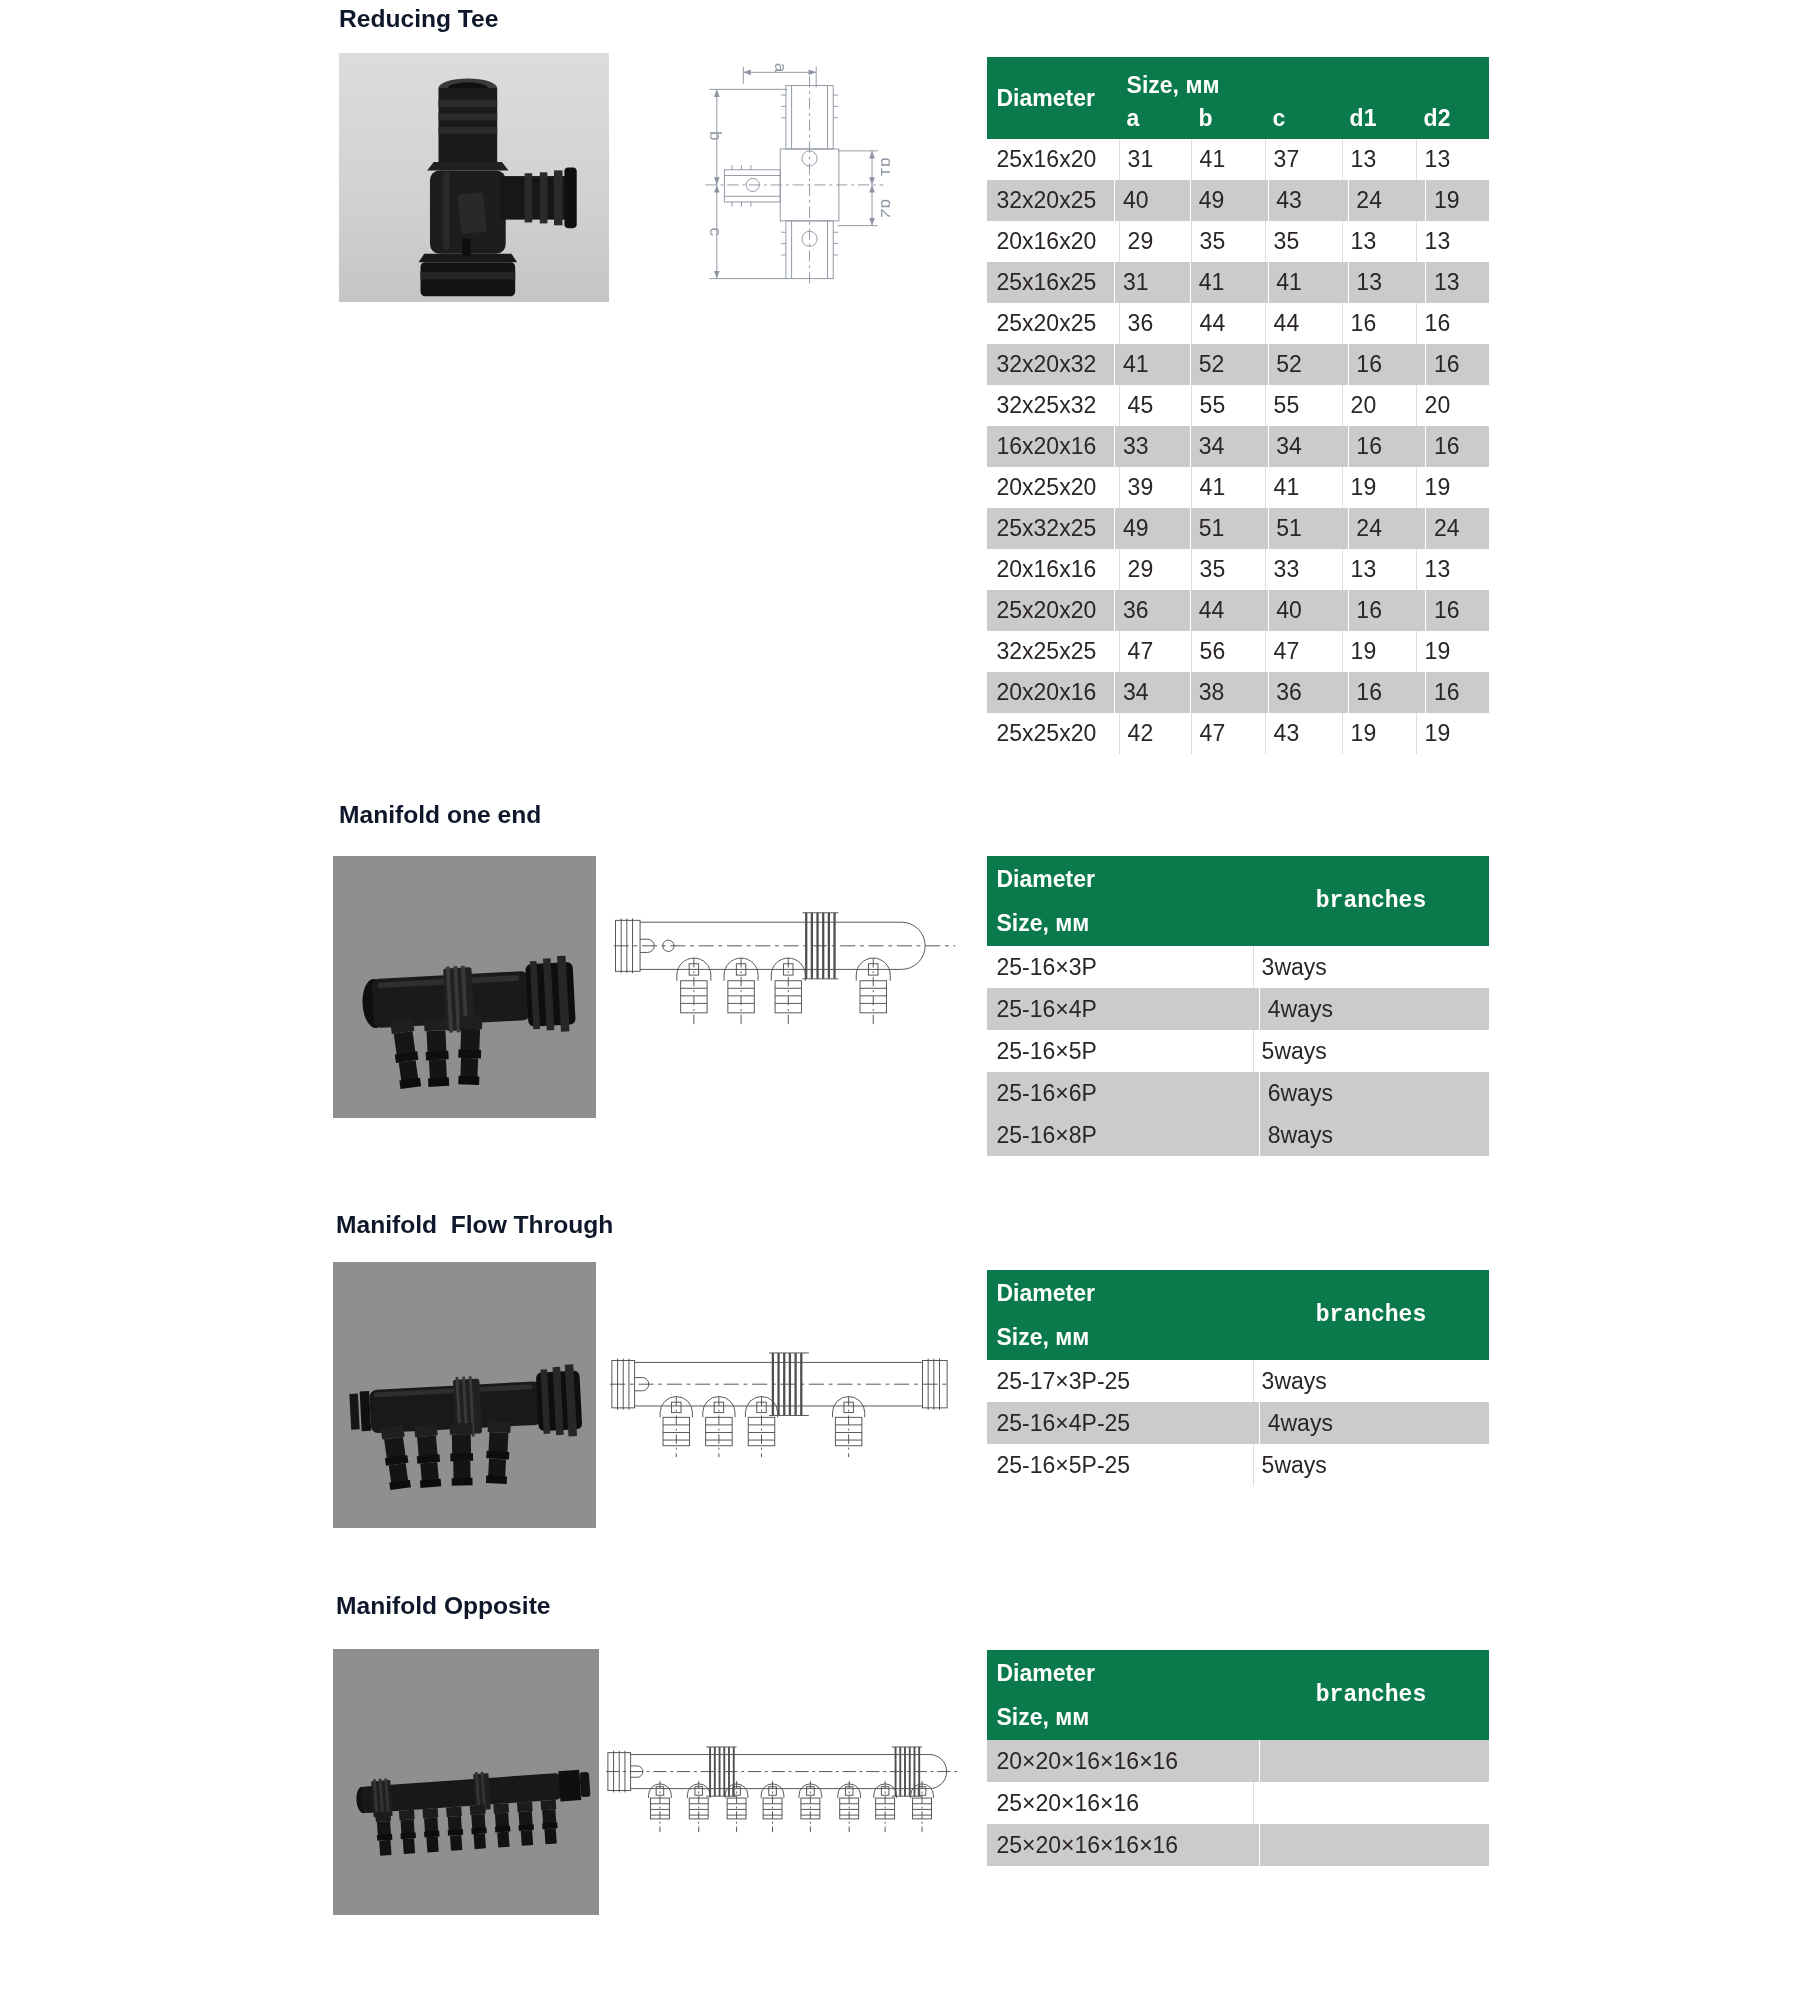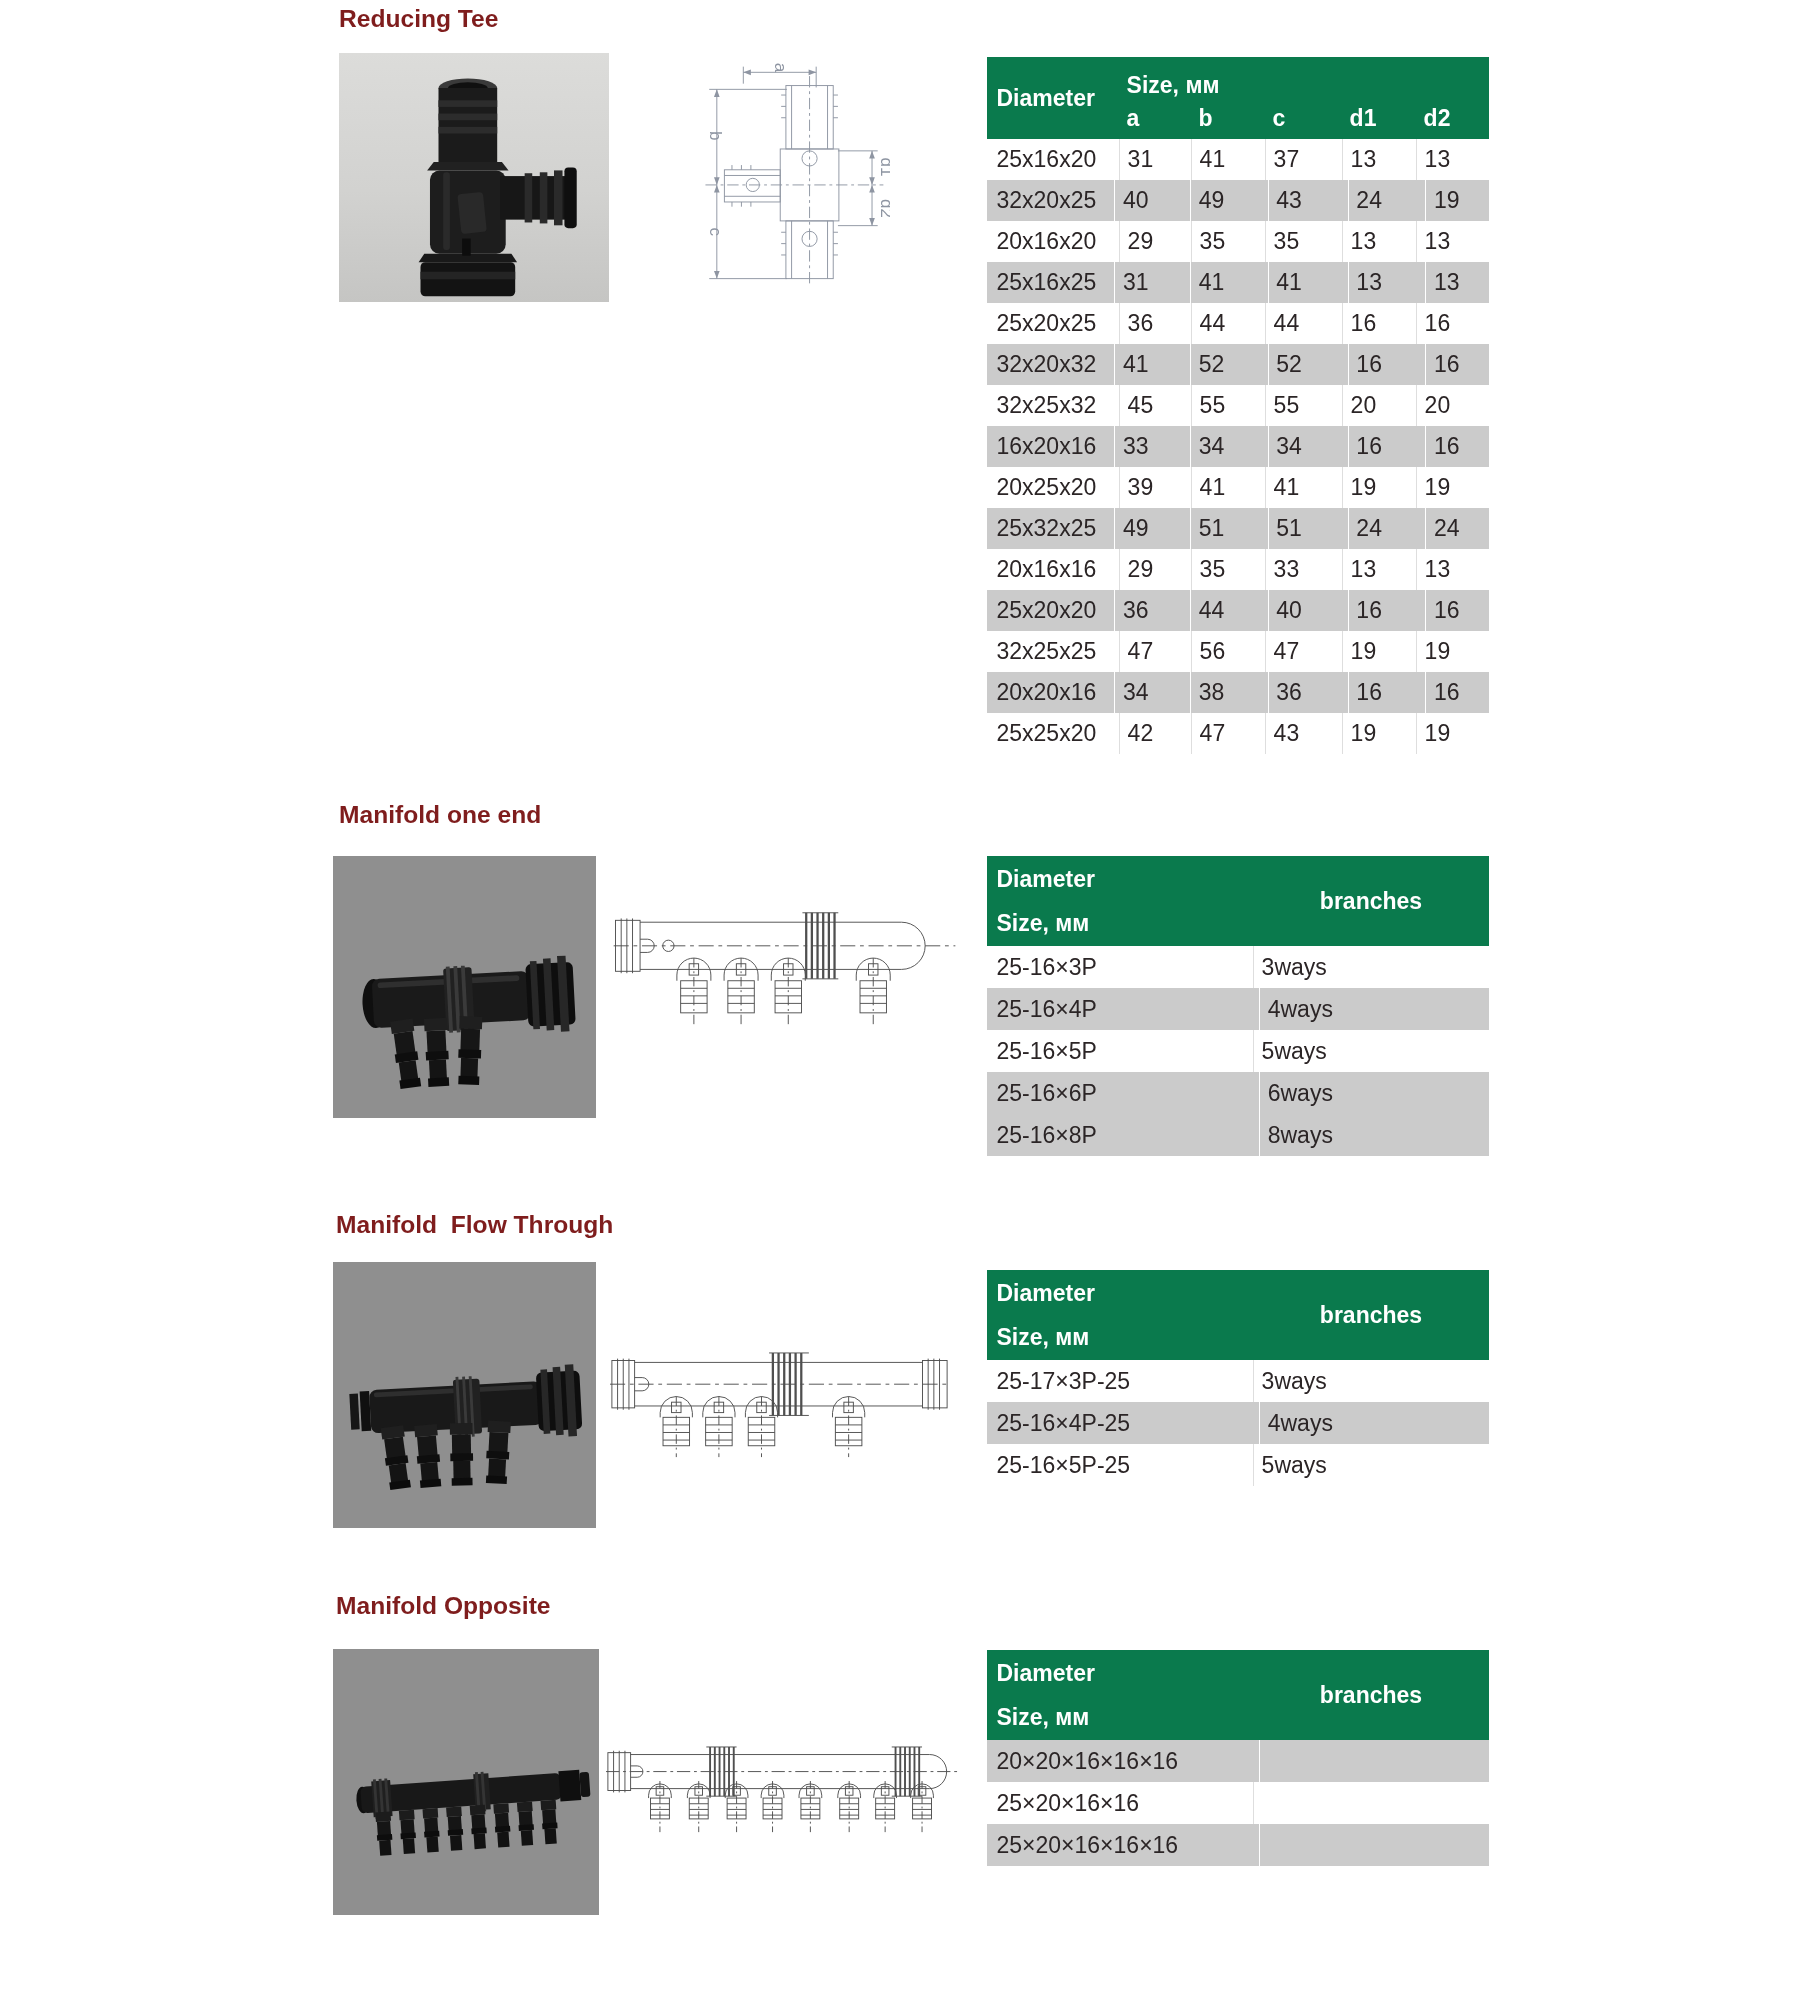--- a/index.html
+++ b/index.html
@@ -5,38 +5,38 @@
   :root{
     --green:#0a7a4d;
     --rowgray:#cbcbcb;
     --ink:#2b2526;
     --draw:#8e95a2;
     --mdraw:#4f4f4f;
   }
   html,body{margin:0;padding:0;background:#ffffff;}
   body{font-family:"Liberation Sans",sans-serif;}
   #page{position:relative;width:1817px;height:2007px;background:#ffffff;overflow:hidden;}
-  .section-title{position:absolute;font-size:24.6px;font-weight:700;color:#7f1d1d;white-space:pre;}
+  .section-title{position:absolute;font-size:24.6px;font-weight:700;color:#0f172a;white-space:pre;}
   .photo{position:absolute;}
   .photo svg{display:block;width:100%;height:100%;}
   .drawing{position:absolute;}
   .drawing svg{display:block;width:100%;height:100%;}
   .table{position:absolute;width:502px;}
   
   .thead1{display:flex;height:82px;background:var(--green);color:#fff;font-weight:700;font-size:23px;}
   .hdiam{width:132px;display:flex;align-items:center;padding-left:9.5px;box-sizing:border-box;}
   .hsize{flex:1;display:flex;flex-direction:column;}
   .hsizelabel{height:42px;display:flex;align-items:flex-end;padding-left:7.6px;box-sizing:border-box;}
   .hcols{display:flex;height:41px;}
   .hc{display:flex;align-items:center;padding-left:7.6px;box-sizing:border-box;}
   .hc1{width:72px}.hc2{width:74px}.hc3{width:77px}.hc4{width:74px}.hc5{width:73px}
   
   .thead2{display:flex;height:90px;background:var(--green);color:#fff;font-weight:700;font-size:23px;}
   .hds{width:266px;box-sizing:border-box;padding:9.5px 0 9.5px 9.5px;display:flex;flex-direction:column;justify-content:space-between;}
-  .hbranches{width:236px;display:flex;align-items:center;justify-content:center;}
+  .hbranches{width:236px;display:flex;align-items:center;justify-content:center;font-family:Liberation Mono, monospace;}
   
   .trow{display:flex;background:#ffffff;}
   .t1 .trow{height:41px;}
   .tm .trow{height:42px;}
   .trow.shade{background:var(--rowgray);}
   .tcell{display:flex;align-items:center;box-sizing:border-box;padding-left:7.6px;font-size:23px;color:var(--ink);}
   .t1 .c0{width:132px;padding-left:9.5px;}
   .t1 .c1{width:72px}.t1 .c2{width:74px}.t1 .c3{width:77px}.t1 .c4{width:74px}.t1 .c5{width:73px}
   .tm .c0{width:266px;padding-left:9.5px;}
   .tm .c1{width:236px;}

